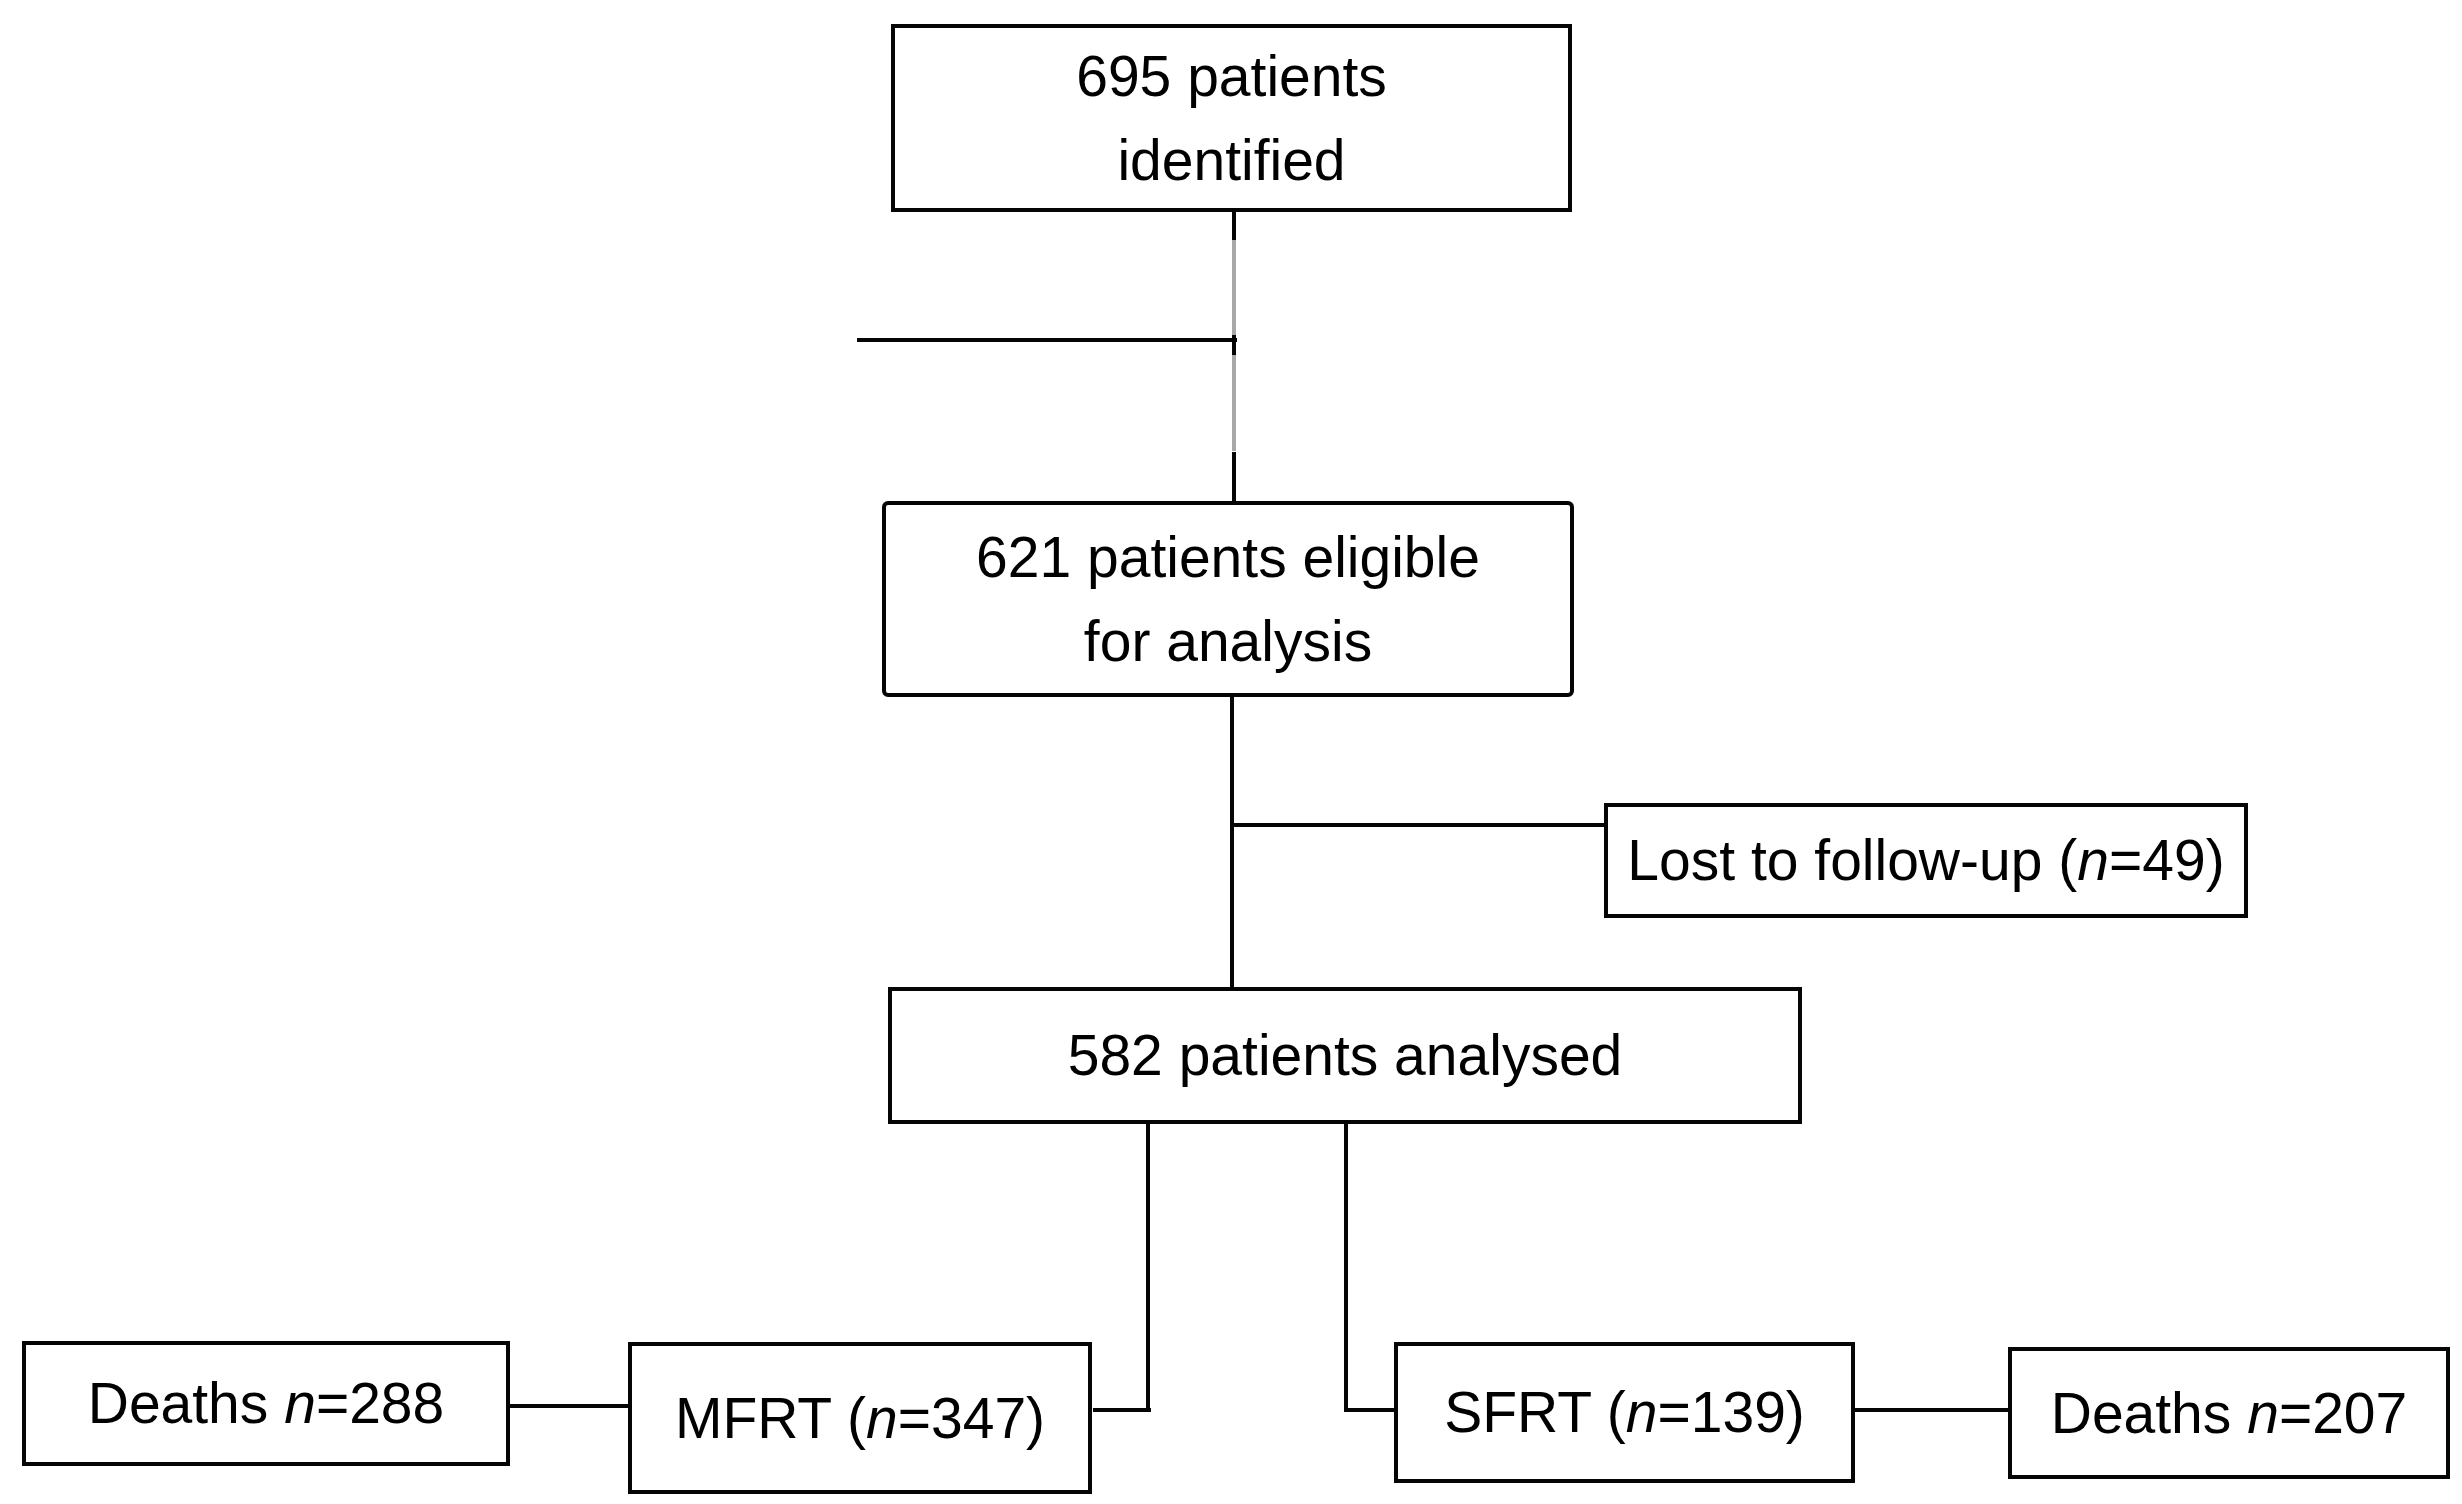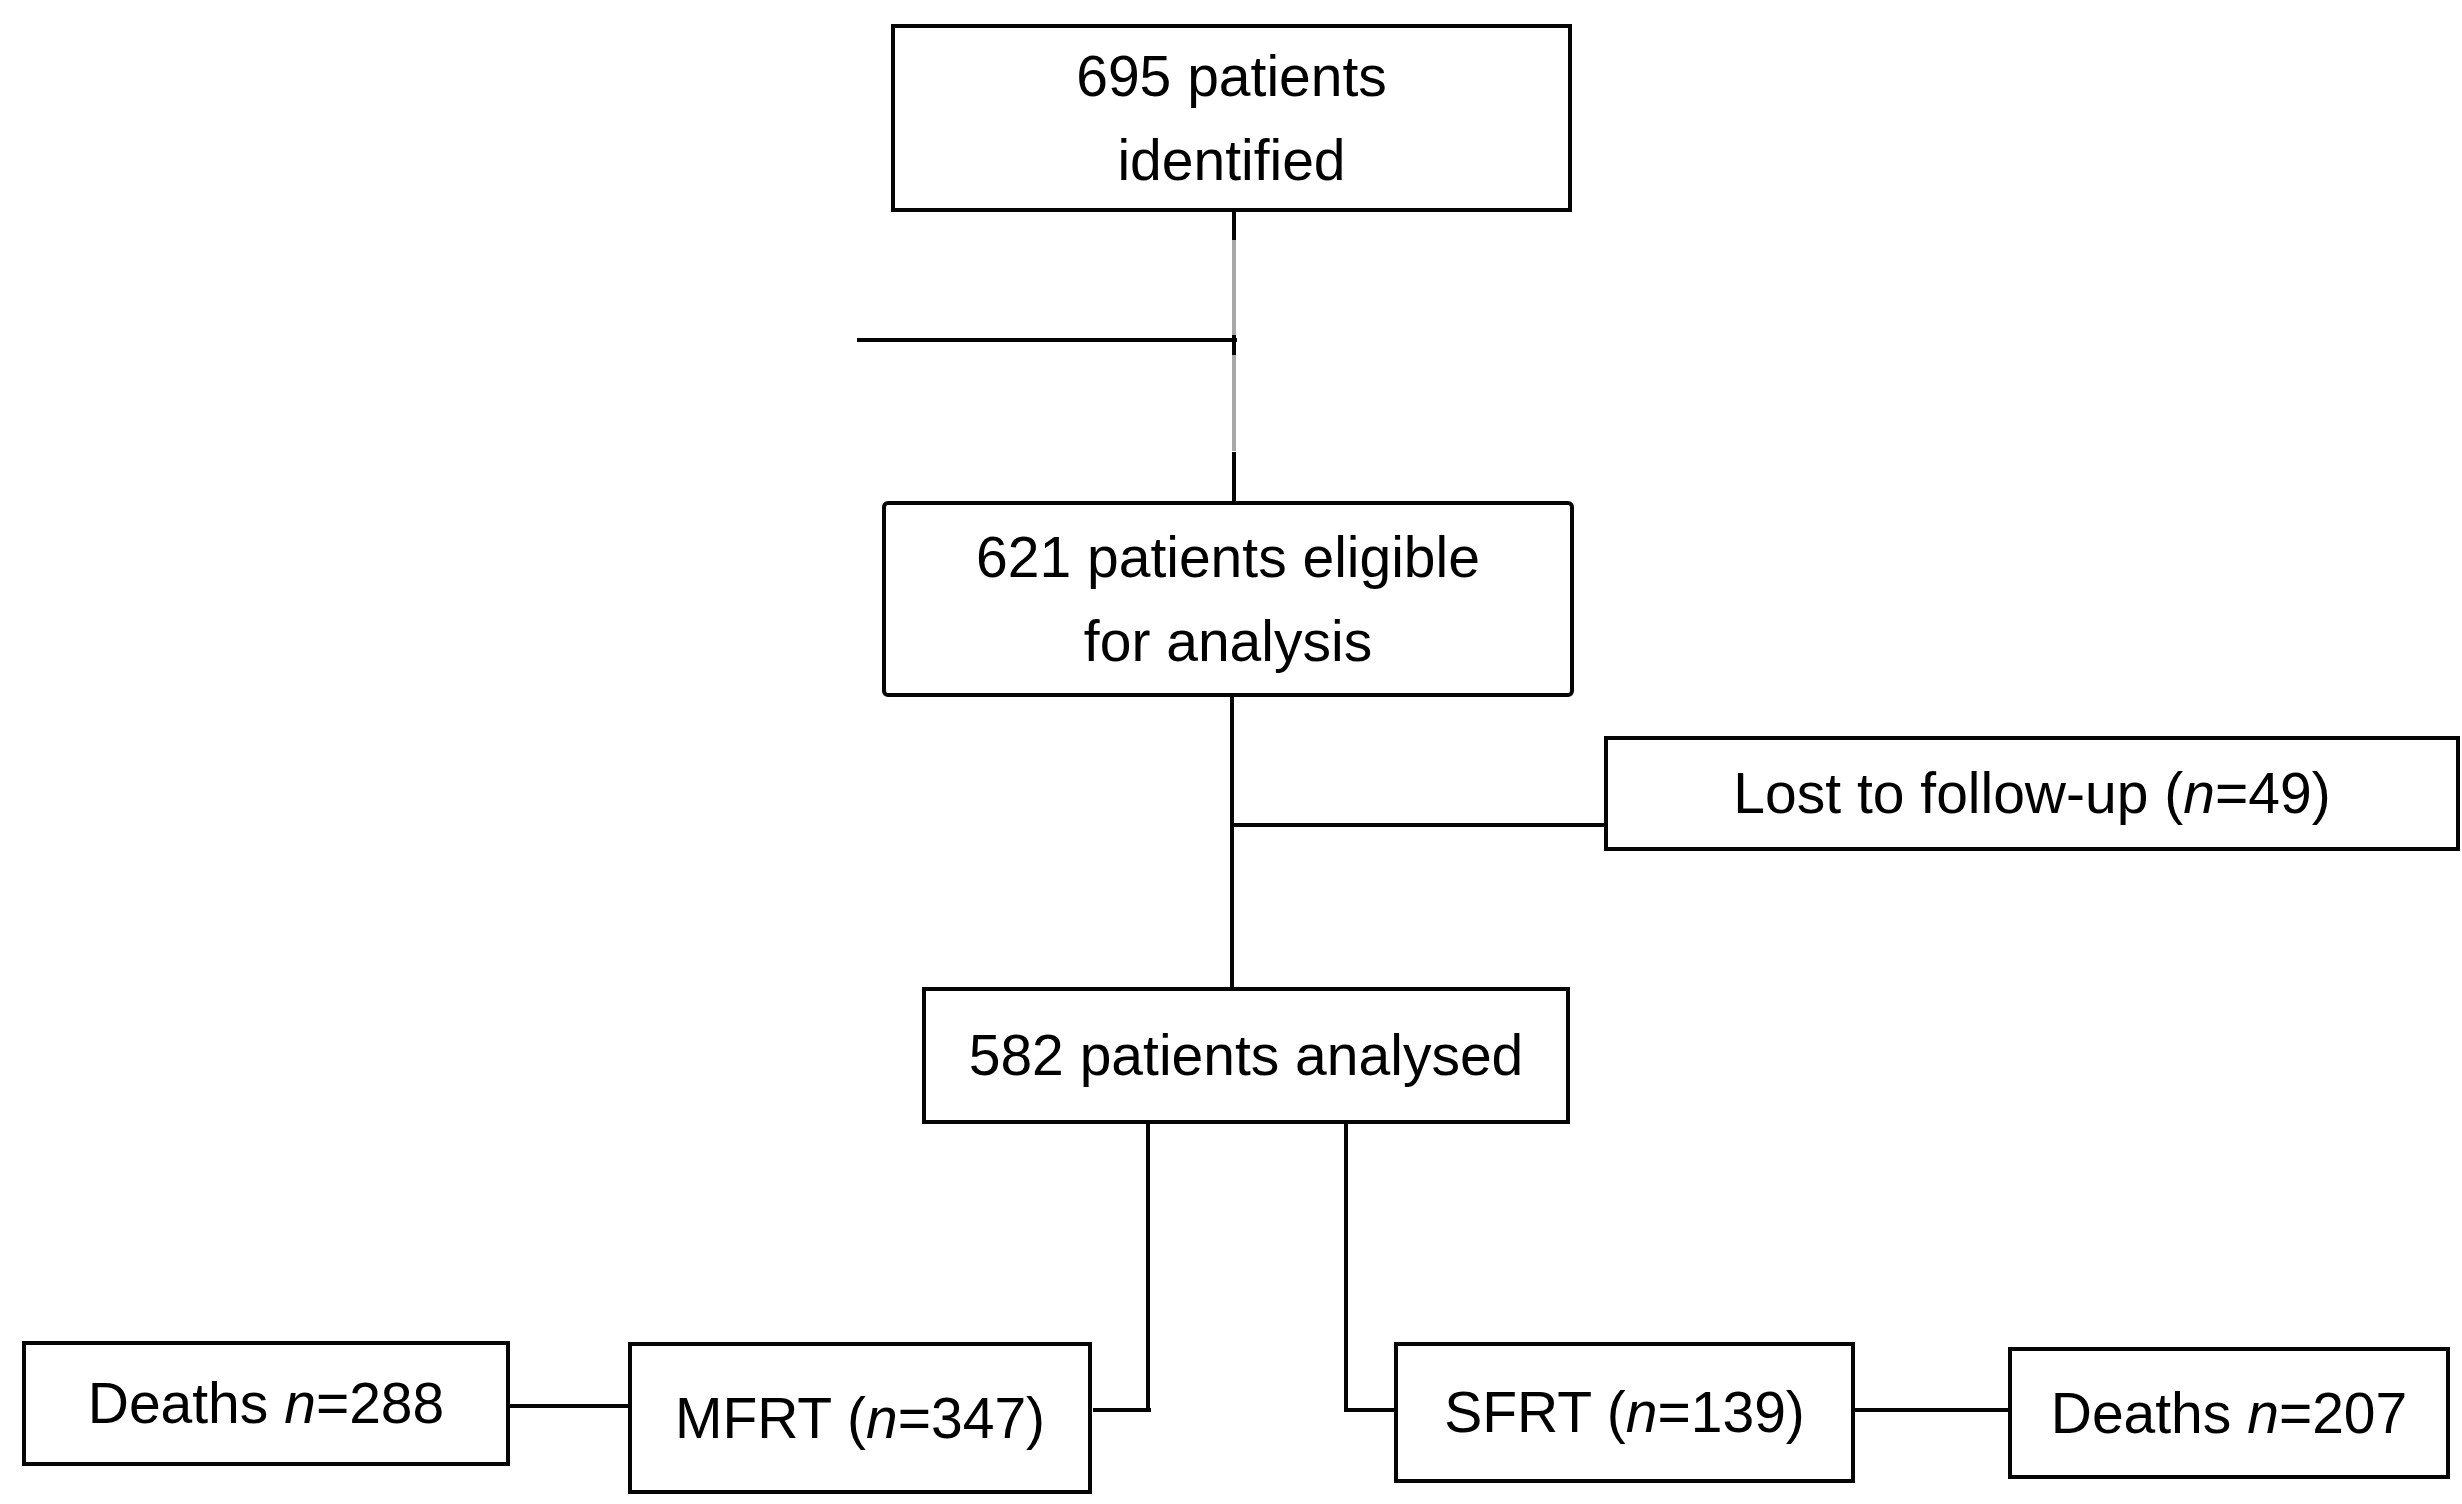--- a/index.html
+++ b/index.html
@@ -70,25 +70,25 @@
     <span>695 patients</span>
     <span>identified</span>
   </div>
 
 
   <div class="node" style="left:882px; top:501px; width:692px; height:196px;border-radius:6px;">
     <span>621 patients eligible</span>
     <span>for analysis</span>
   </div>
 
-  <div class="node" style="left:1604px; top:736px; width:856px; height:115px;">
+  <div class="node" style="left:1604px; top:803px; width:644px; height:115px;">
     <span><span>Lost to follow-up (</span><span class="var">n</span><span>=49)</span></span>
   </div>
 
-  <div class="node" style="left:922px; top:987px; width:648px; height:137px;">
+  <div class="node" style="left:888px; top:987px; width:914px; height:137px;">
     <span>582 patients analysed</span>
   </div>
 
   <div class="node" style="left:22px; top:1341px; width:488px; height:125px;">
     <span><span>Deaths </span><span class="var">n</span><span>=288</span></span>
   </div>
 
   <div class="node" style="left:628px; top:1342px; width:464px; height:152px;">
     <span><span>MFRT (</span><span class="var">n</span><span>=347)</span></span>
   </div>

